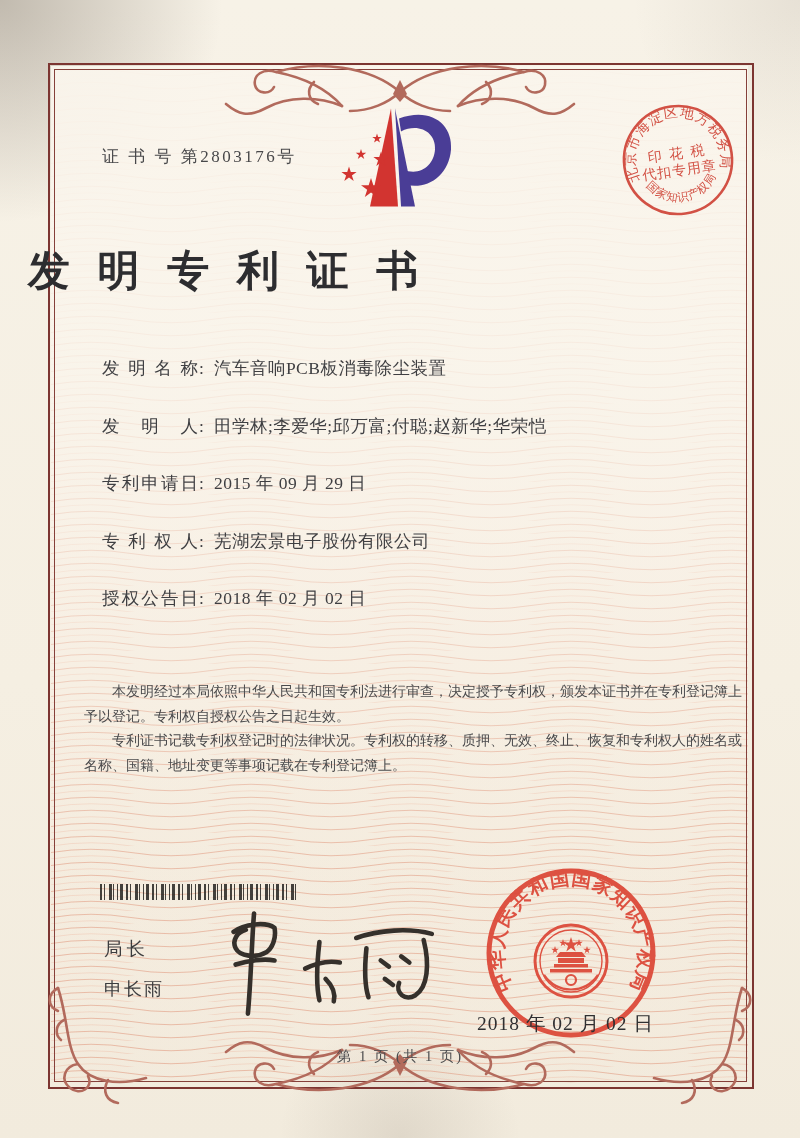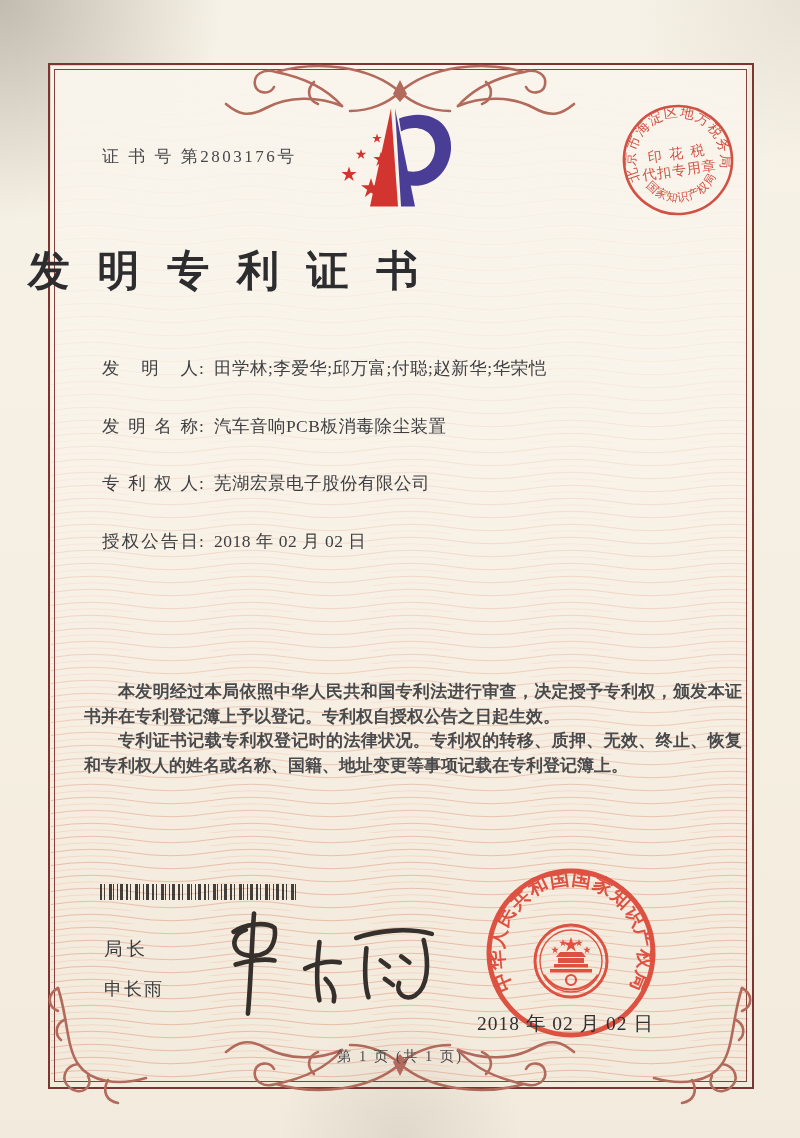--- a/index.html
+++ b/index.html
@@ -40,21 +40,21 @@
     font-size:42px;font-weight:600;color:#2d2d30;
     letter-spacing:.66em;text-indent:.66em;
   }
 
   .fields{position:absolute;left:102px;top:354px;width:620px;}
   .field-row{height:29px;line-height:29px;margin-bottom:28.5px;font-size:17.5px;color:#3f3f42;white-space:nowrap;}
   .field-label{display:inline-block;width:96px;text-align:justify;text-align-last:justify;vertical-align:top;}
   .field-colon{display:inline-block;margin-left:1px;}
   .field-value{display:inline-block;margin-left:10px;letter-spacing:.5px;}
 
-  .paras{position:absolute;left:84px;top:680px;width:658px;font-size:17px;line-height:24.6px;color:#4a4a4c;text-align:justify;font-weight:bold;}
+  .paras{position:absolute;left:84px;top:680px;width:658px;font-size:14px;line-height:24.6px;color:#4a4a4c;text-align:justify;}
   .paras p{margin:0;text-indent:2em;}
 
   .barcode{
     position:absolute;left:100px;top:884px;width:198px;height:16px;
     background:repeating-linear-gradient(90deg,
       #24221f 0px,#24221f 2px,transparent 2px,transparent 4px,
       #24221f 4px,#24221f 5px,transparent 5px,transparent 9px,
       #24221f 9px,#24221f 12px,transparent 12px,transparent 13px,
       #24221f 13px,#24221f 14px,transparent 14px,transparent 17px,
       #24221f 17px,#24221f 18px,transparent 18px,transparent 20px,
@@ -151,24 +151,27 @@
       <textPath href="#taxBot" startOffset="50%" text-anchor="middle">国家知识产权局</textPath>
     </text>
     <text x="0" y="-2" font-size="14" fill="#cf4437" text-anchor="middle" letter-spacing="2">印 花 税</text>
     <text x="0" y="15" font-size="14" fill="#cf4437" text-anchor="middle" letter-spacing="1">代扣专用章</text>
   </svg>
 
   <div class="title">发明专利证书</div>
 
   <div class="fields">
     <div class="field-row">
+      <span class="field-label">发明名称</span><span class="field-colon">:</span><span class="field-value">汽车音响PCB板消毒除尘装置</span>
+    </div>
+    <div class="field-row">
       <span class="field-label">发明人</span><span class="field-colon">:</span><span class="field-value">田学林;李爱华;邱万富;付聪;赵新华;华荣恺</span>
     </div>
     <div class="field-row">
-      <span class="field-label">发明名称</span><span class="field-colon">:</span><span class="field-value">汽车音响PCB板消毒除尘装置</span>
+      <span class="field-label">专利申请日</span><span class="field-colon">:</span><span class="field-value">2015 年 09 月 29 日</span>
     </div>
     <div class="field-row">
       <span class="field-label">专利权人</span><span class="field-colon">:</span><span class="field-value">芜湖宏景电子股份有限公司</span>
     </div>
     <div class="field-row">
       <span class="field-label">授权公告日</span><span class="field-colon">:</span><span class="field-value">2018 年 02 月 02 日</span>
     </div>
   </div>
 
   <div class="paras">

